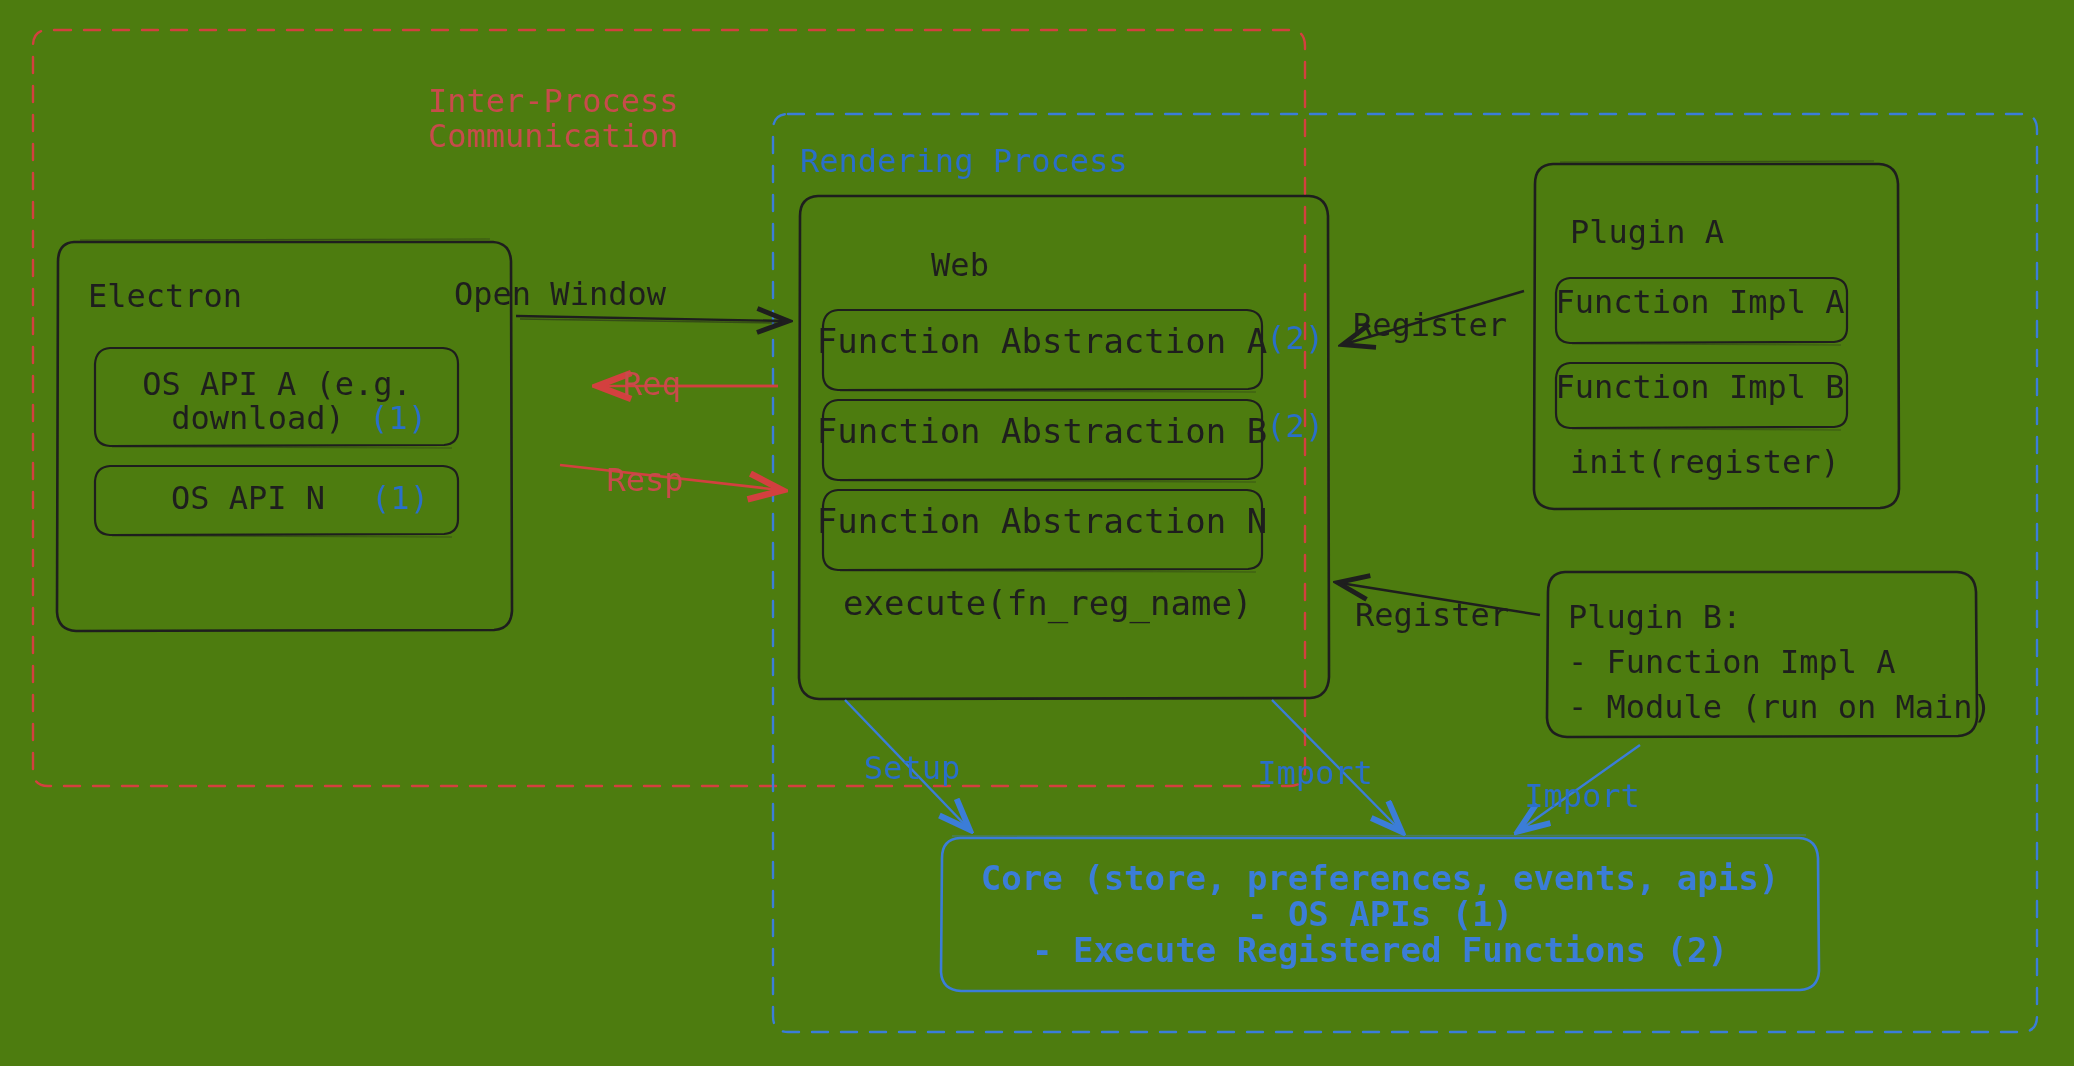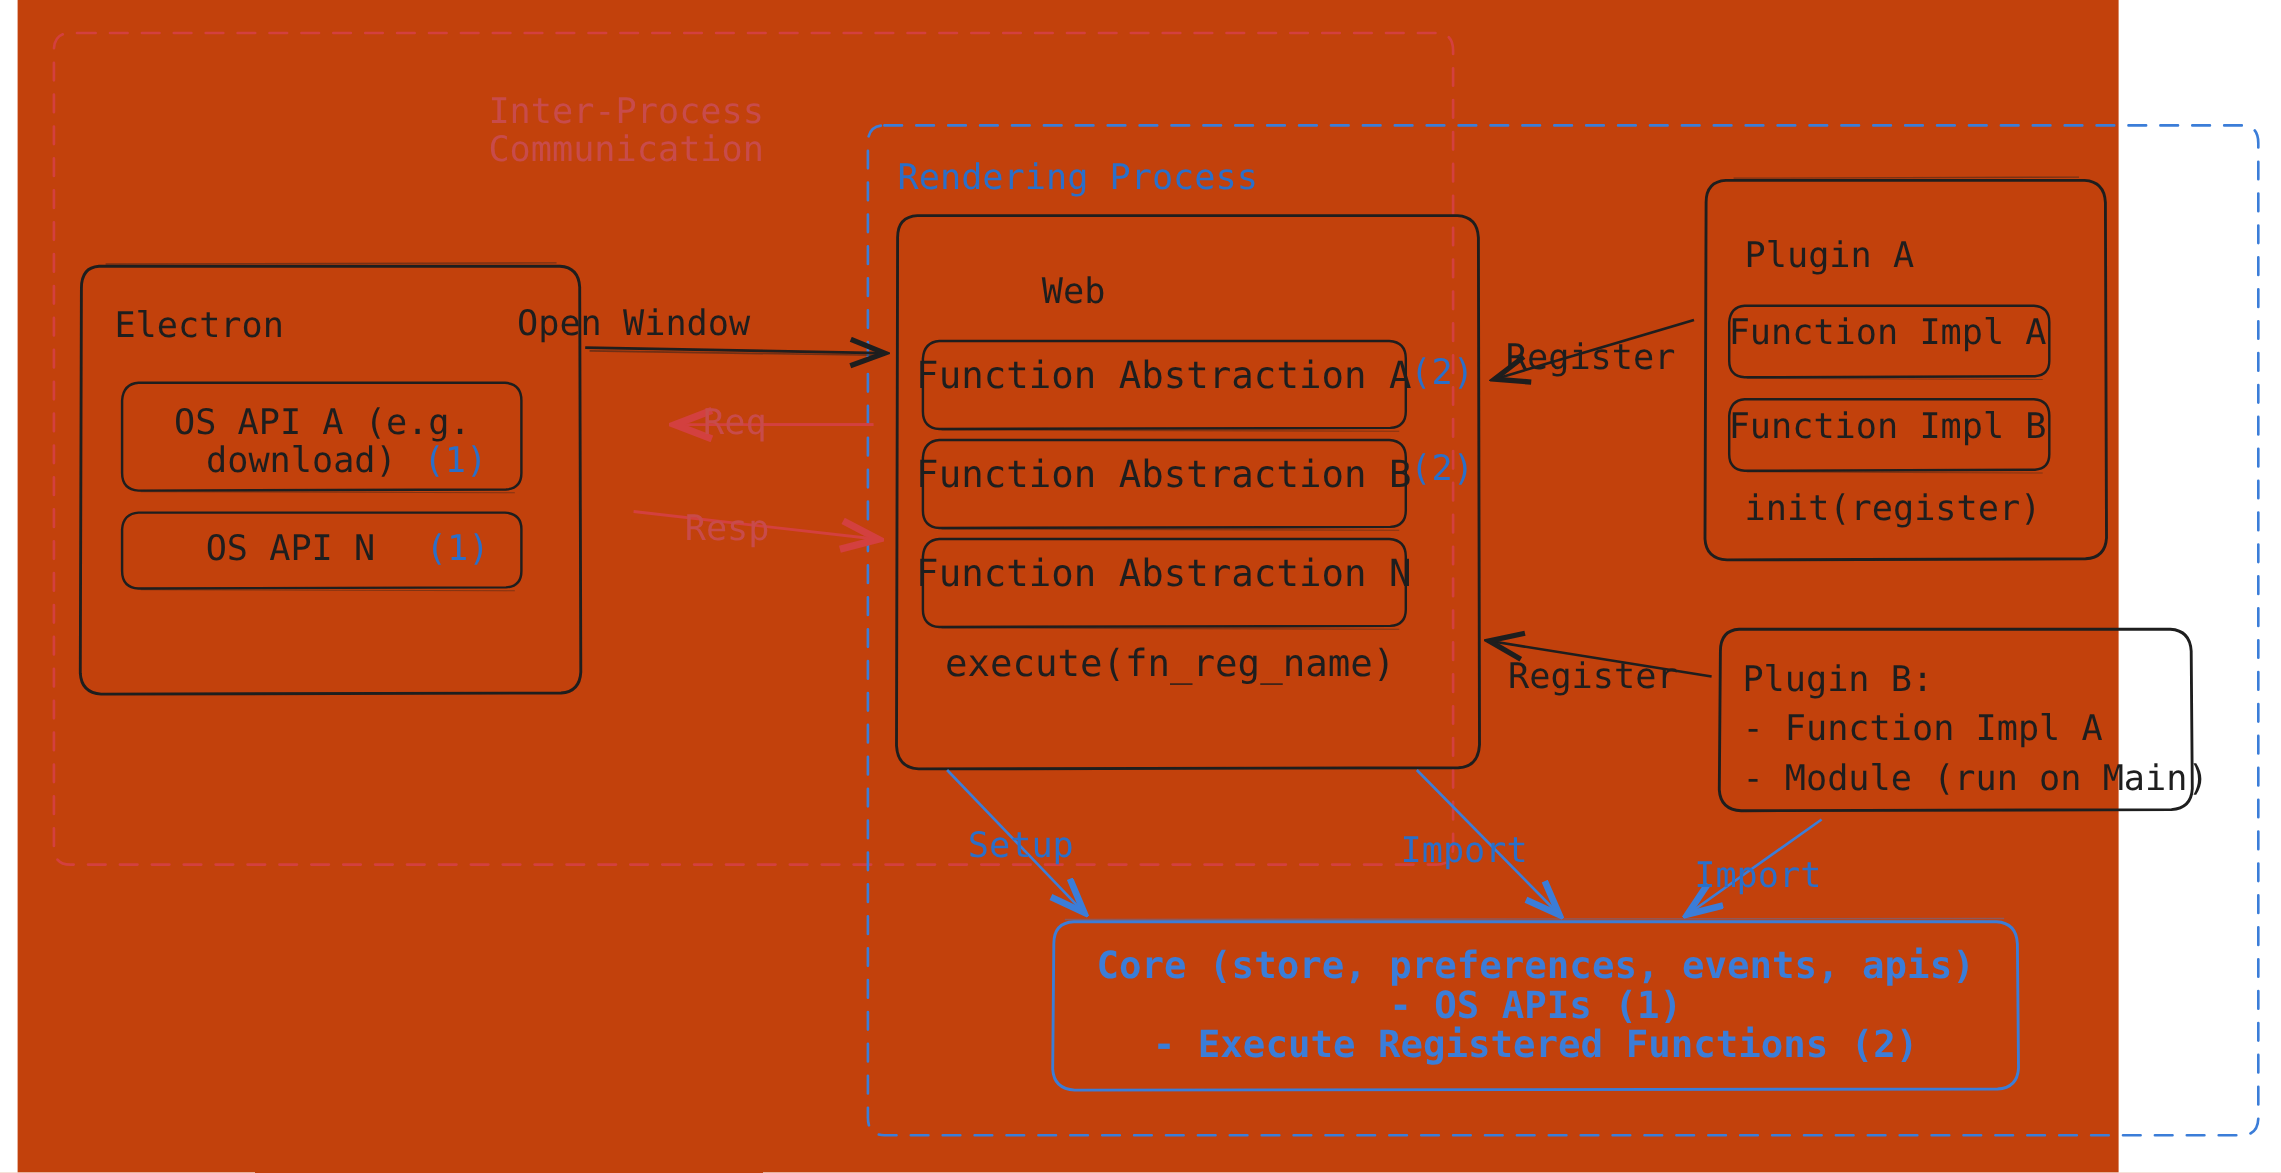--- a/index.html
+++ b/index.html
@@ -8,24 +8,23 @@
     background: #ffffff;
   }
   body {
     width: 2074px;
     height: 1066px;
     overflow: hidden;
     font-family: "DejaVu Sans Mono", "Liberation Mono", monospace;
   }
   #canvas {
     position: relative;
-    width: 1910px;
+    width: 2074px;
     height: 1066px;
-    background: #c2410c;
-    margin-left: 16px;
+    background: #4d7c0f;
   }
   svg.layer {
     position: absolute;
     top: 0; left: 0;
     width: 2074px;
     height: 1066px;
   }
   text {
     font-family: "DejaVu Sans Mono", "Liberation Mono", monospace;
     dominant-baseline: middle;

